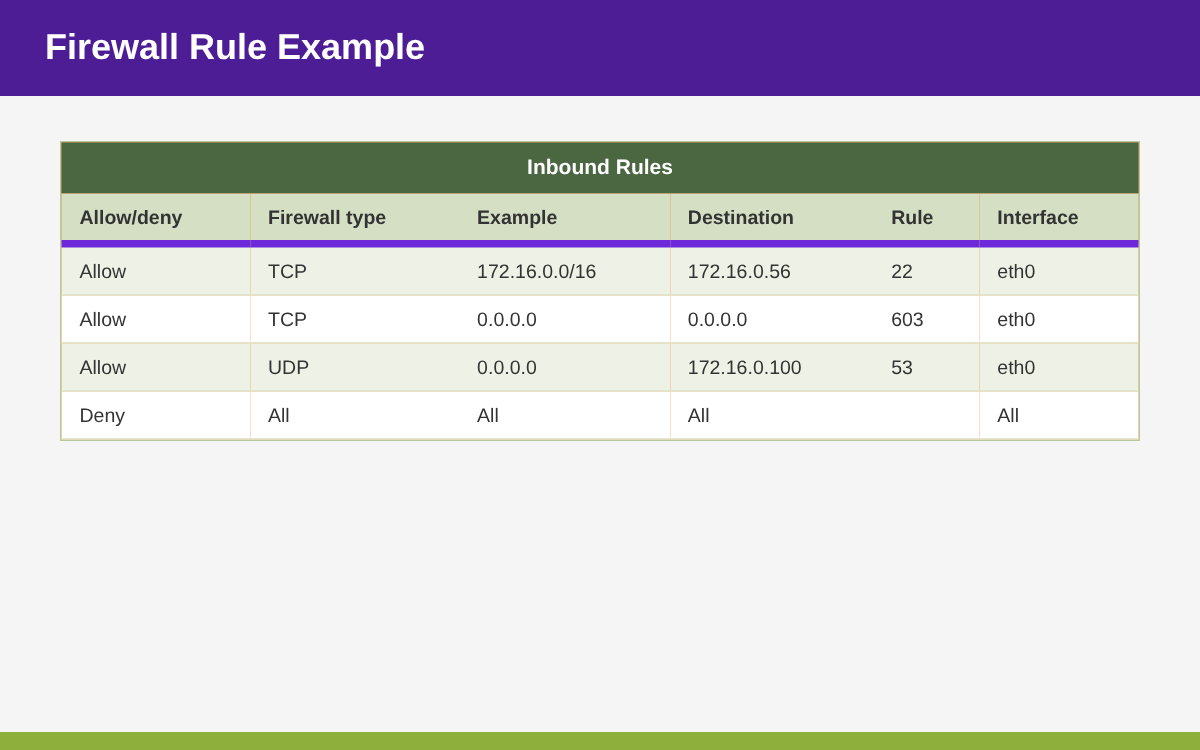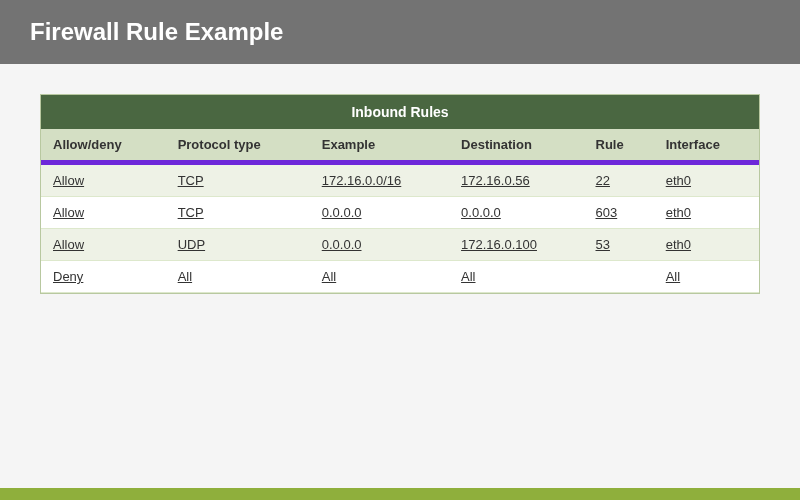--- a/index.html
+++ b/index.html
@@ -10,21 +10,21 @@
 
     body {
       width: 800px;
       height: 500px;
       background-color: #f0f0f0;
       font-family: Arial, sans-serif;
       overflow: hidden;
     }
 
     .header-bar {
-      background-color: #737373;
+      background-color: #4c1d95;
       padding: 18px 30px;
       display: flex;
       align-items: center;
       text-align: center;
     }
 
     .header-title {
       color: white;
       font-size: 24px;
       font-weight: bold;
@@ -77,21 +77,20 @@
 
     tbody tr:nth-child(odd) {
       background-color: #eef2e6;
     }
 
     tbody td {
       padding: 8px 12px;
       font-size: 13px;
       color: #333;
       border-bottom: 1px solid #dde8cc;
-      text-decoration: underline;
     }
 
     .footer-bar {
       position: absolute;
       bottom: 0;
       left: 0;
       width: 800px;
       height: 12px;
       background-color: #8faf3c;
     }
@@ -105,21 +104,21 @@
 
 <div class="content-area">
   <div class="table-container">
     <div class="table-header-row">
       <span>Inbound Rules</span>
     </div>
     <table>
       <thead>
         <tr>
           <th>Allow/deny</th>
-          <th>Protocol type</th>
+          <th>Firewall type</th>
           <th>Example</th>
           <th>Destination</th>
           <th>Rule</th>
           <th>Interface</th>
         </tr>
       </thead>
       <tbody id="table-body">
       <tr>
             <td>Allow</td>
             <td>TCP</td>

